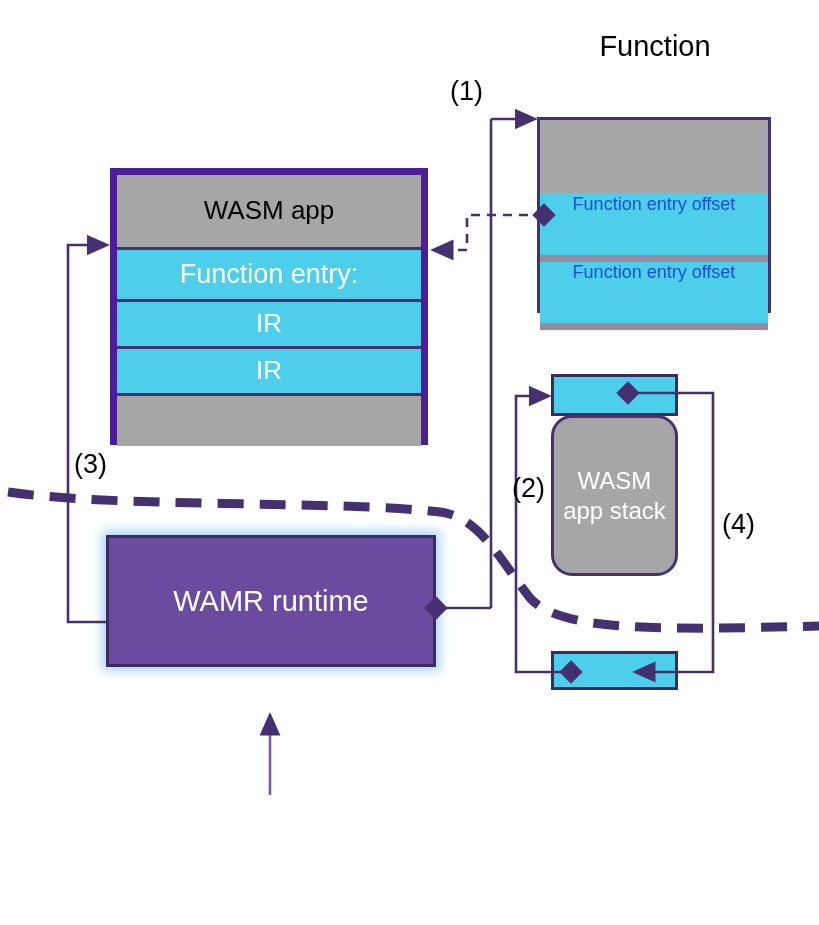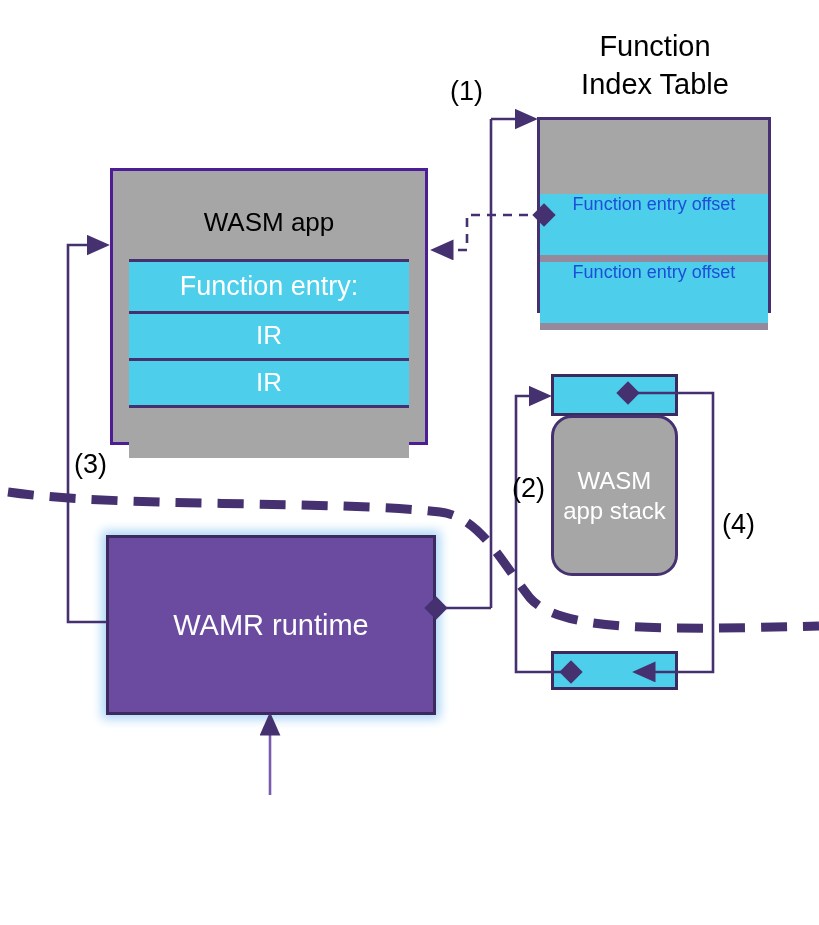--- a/index.html
+++ b/index.html
@@ -34,24 +34,24 @@
     justify-content: center;
     text-align: center;
     line-height: 1.05;
   }
   
   .wasmapp {
     left: 110px;
     top: 168px;
     width: 318px;
     height: 277px;
-    border: 3px solid #4c1d95;
+    border: 7px solid #4c1d95;
     background: #A6A6A6;
     display: block;
-    padding: 16px;
+    padding: 0;
   }
   .band {
     box-sizing: border-box;
     width: 100%;
     display: flex;
     align-items: center;
     justify-content: center;
     text-align: center;
   }
   .band-gray  { background: #A6A6A6; color: #000000; }
@@ -108,21 +108,21 @@
     background: #4DCFEC;
     border: 3px solid #3C2A5E;
   }
   .grayblk {
     background: #A6A6A6;
     border: 3px solid #453170;
     color: #ffffff;
   }
 
   .wamr {
-    left: 106px; top: 535px; width: 330px; height: 180px;
+    left: 106px; top: 535px; width: 330px; height: 132px;
     font-size: 29px;
   }
   .yourcode {
     left: 106px; top: 796px; width: 330px; height: 97px;
     font-size: 29px;
   }
   .wasmstack-top {
     left: 551px; top: 374px; width: 127px; height: 42px;
   }
   .wasmstack-body {
@@ -148,21 +148,20 @@
   .lbl3 { left: 74px;  top: 449px; }
   .lbl4 { left: 722px; top: 509px; }
 </style>
 </head>
 <body>
 
 <div id="stage">
 
   <div class="fit-title">
     <div>Function</div>
-    <div>Index Table</div>
   </div>
 
   <div class="box fit">
     <div class="band band-gray" style="height:74px;"></div>
     <div class="fit-row" style="height:68px;">
       <span>Function entry offset</span>
     </div>
     <div class="fit-row" style="height:68px;">
       <span>Function entry offset</span>
     </div>

